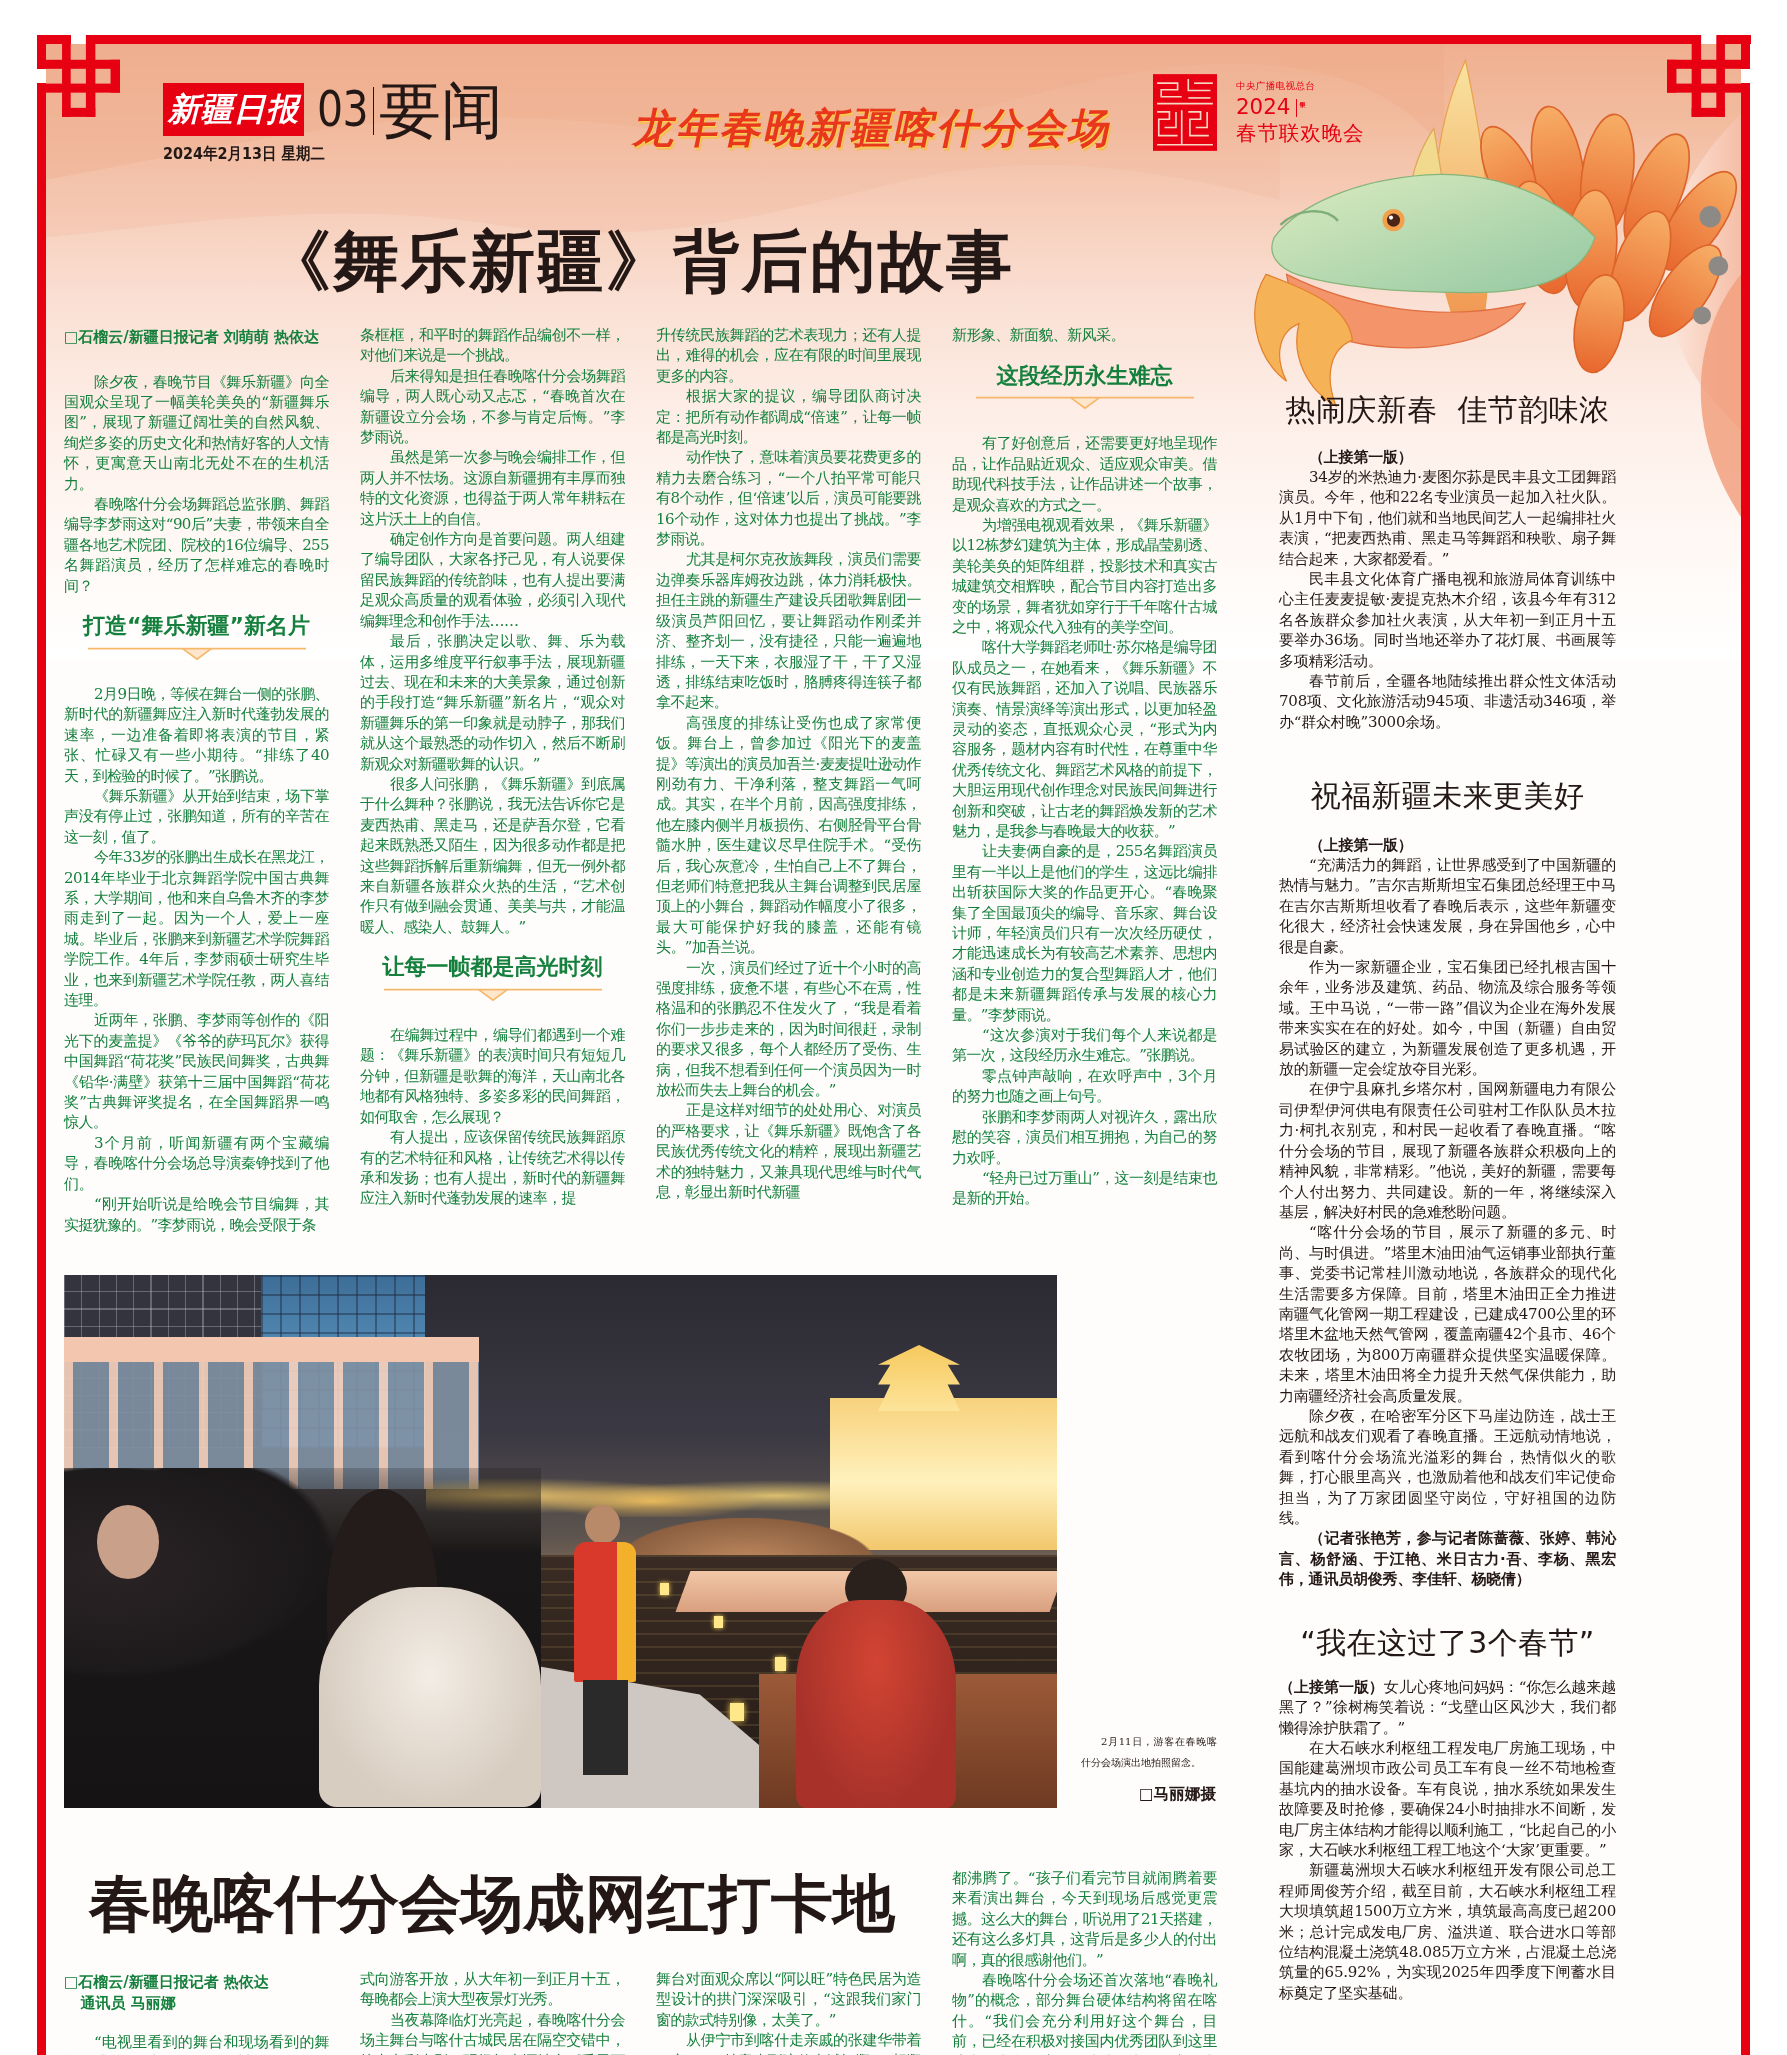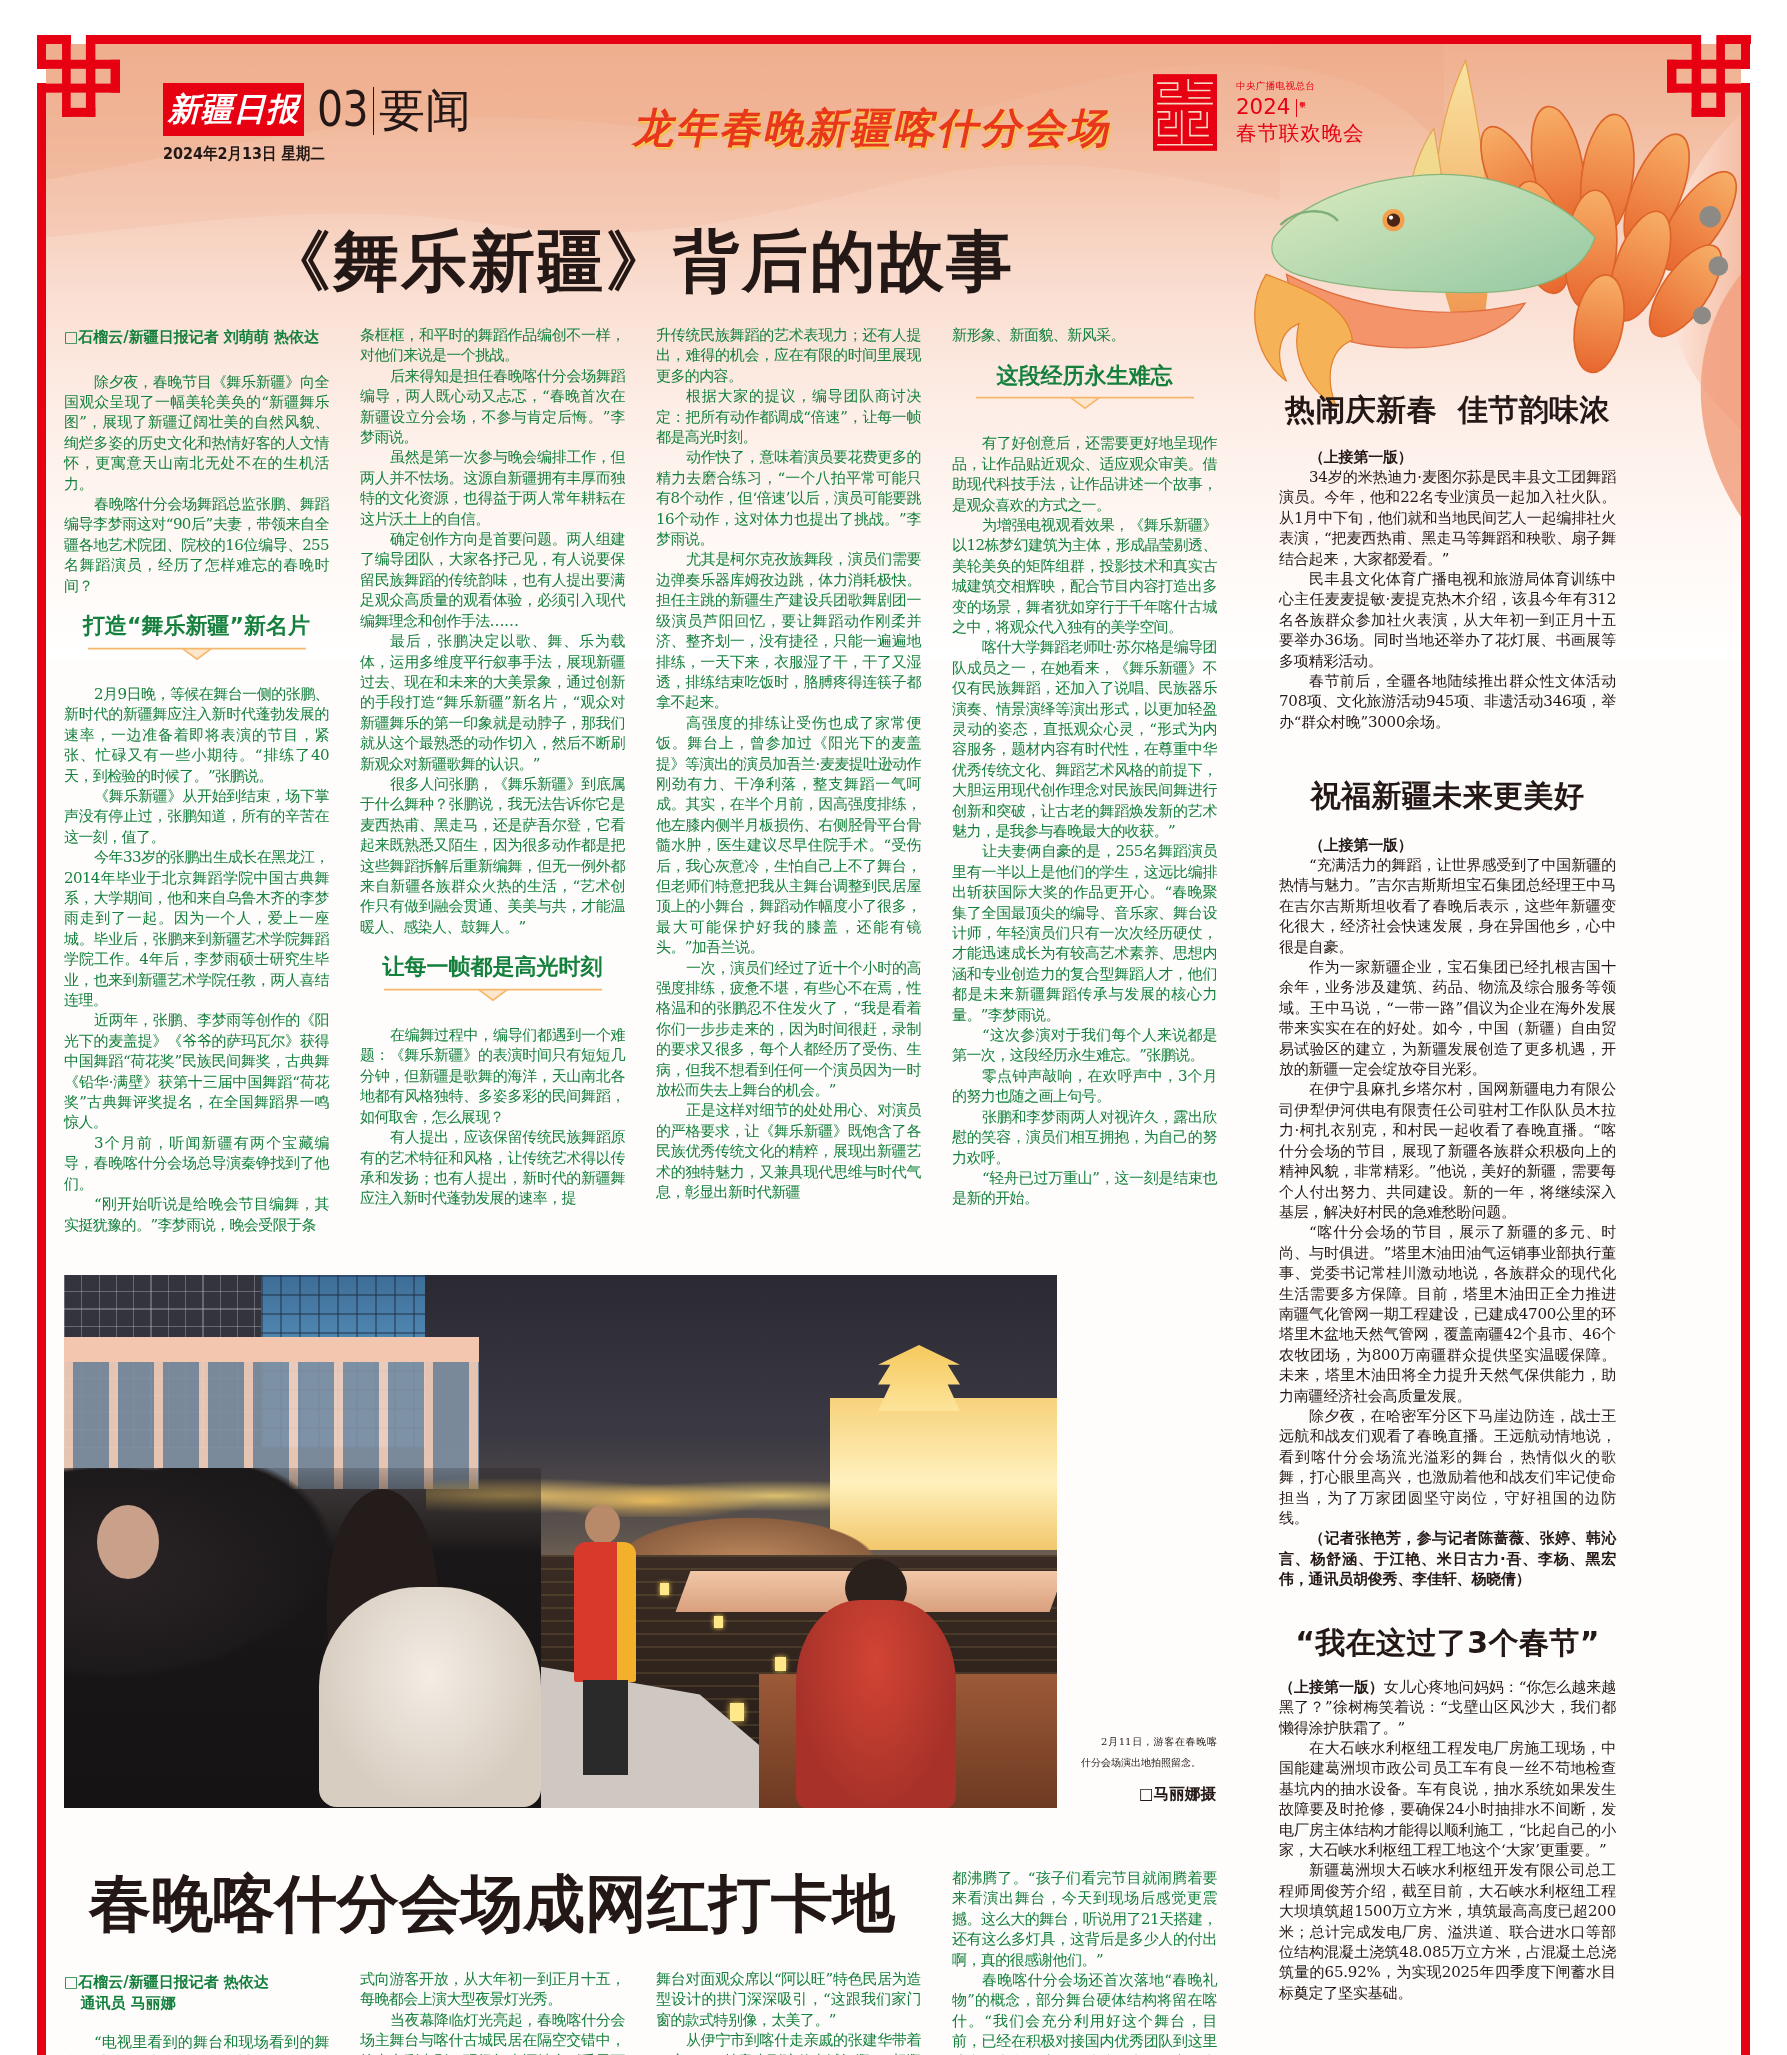--- a/index.html
+++ b/index.html
@@ -12,21 +12,21 @@
   .bg-top{left:46px;top:44px;width:1695px;height:617px;
     background:linear-gradient(180deg,#efb090 0%,#f2bb9e 12%,#f6cdb9 26%,#fae0d4 42%,#fdeee7 60%,#fff8f4 80%,#ffffff 100%);}
   .bg-mid{left:46px;top:660px;width:1695px;height:1521px;background:#fffdfb;}
   .frame{position:absolute;background:#e60012;}
 
   
   .logo-box{left:163px;top:83px;width:141px;height:53px;background:#e60012;color:#fff;
     font-size:32px;line-height:53px;text-align:center;font-weight:bold;letter-spacing:0.8px;font-style:italic;}
   .page-no{left:317px;top:84px;font-size:50px;line-height:50px;font-weight:normal;transform:scaleX(.82);transform-origin:left top;letter-spacing:-0.8px;}
   .mh-divider{left:373px;top:87px;width:1.2px;height:48px;background:#231815;}
-  .section-name{left:379px;top:86px;font-size:46px;line-height:49px;}
+  .section-name{left:379px;top:86px;font-size:62px;line-height:49px;}
   .date{left:163px;top:145px;font-size:16.4px;line-height:18px;font-weight:bold;transform:scaleX(.88);transform-origin:left top;white-space:nowrap;}
   .slogan{left:635px;top:107px;font-size:41px;line-height:43px;font-weight:bold;color:#e8371c;letter-spacing:2.5px;white-space:nowrap;
     transform:skewX(-12deg);text-shadow:1.2px 1.2px 0 #f8d24b,2.5px 2.5px 0 rgba(245,188,80,.7);}
   .cctv-org{left:1236px;top:81px;font-size:9.5px;line-height:10.7px;color:#e60012;letter-spacing:0.4px;white-space:nowrap;}
   .cctv-year{left:1236px;top:95px;font-size:21.4px;line-height:23px;color:#e60012;}
   .cctv-bar{left:1296px;top:99px;width:0.8px;height:18px;background:#e60012;}
   .cctv-zodiac{left:1299px;top:97px;font-size:6.2px;line-height:6.6px;color:#e60012;writing-mode:vertical-rl;}
   .cctv-name{left:1236px;top:122px;font-size:20.6px;line-height:22px;color:#e60012;letter-spacing:0.8px;white-space:nowrap;}
 
   
@@ -40,21 +40,21 @@
   .byline{font-family:"DejaVu Sans","Liberation Sans",sans-serif;font-weight:bold;font-size:15px;line-height:20.6px;letter-spacing:0;text-align:left;white-space:nowrap;}
   .byline .l2{padding-left:1.1em;}
   .sec-head{margin:17.3px 0 23px;text-align:center;}
   .sec-title{font-family:"DejaVu Sans","Liberation Sans",sans-serif;font-weight:bold;font-size:22px;line-height:26px;letter-spacing:0;}
   .sec-rule{display:block;margin:6.6px auto 0;}
 
   
   .side{position:absolute;left:1279px;width:337px;font-size:15px;line-height:20.4px;letter-spacing:-0.2px;text-align:justify;}
   .side p{margin:0;text-indent:2em;}
   .side p.noindent{text-indent:0;}
-  .side-title{font-family:"DejaVu Sans","Liberation Sans",sans-serif;font-weight:bold;font-size:30px;line-height:33px;text-align:center;letter-spacing:0.4px;word-spacing:10px;white-space:nowrap;}
+  .side-title{font-family:"DejaVu Sans","Liberation Sans",sans-serif;font-weight:normal;font-size:30px;line-height:33px;text-align:center;letter-spacing:0.4px;word-spacing:10px;white-space:nowrap;}
   .lead-in{font-family:"DejaVu Sans","Liberation Sans",sans-serif;font-weight:bold;}
   .side .credit{font-family:"DejaVu Sans","Liberation Sans",sans-serif;font-weight:bold;}
 
   
   .photo{left:64px;top:1275px;width:993px;height:533px;overflow:hidden;
     background:linear-gradient(180deg,#2b2a33 0%,#3b3943 30%,#5a524d 48%,#6e5f52 53%,#2c221d 58%,#241c18 100%);}
   .photo div{position:absolute;}
   .caption{left:1081px;top:1732px;width:136px;font-size:10px;line-height:20.6px;text-align:justify;text-indent:2em;}
   .credit-photo{left:1081px;top:1784px;width:135px;text-align:right;font-size:15.6px;line-height:20px;font-weight:bold;}
 </style>

